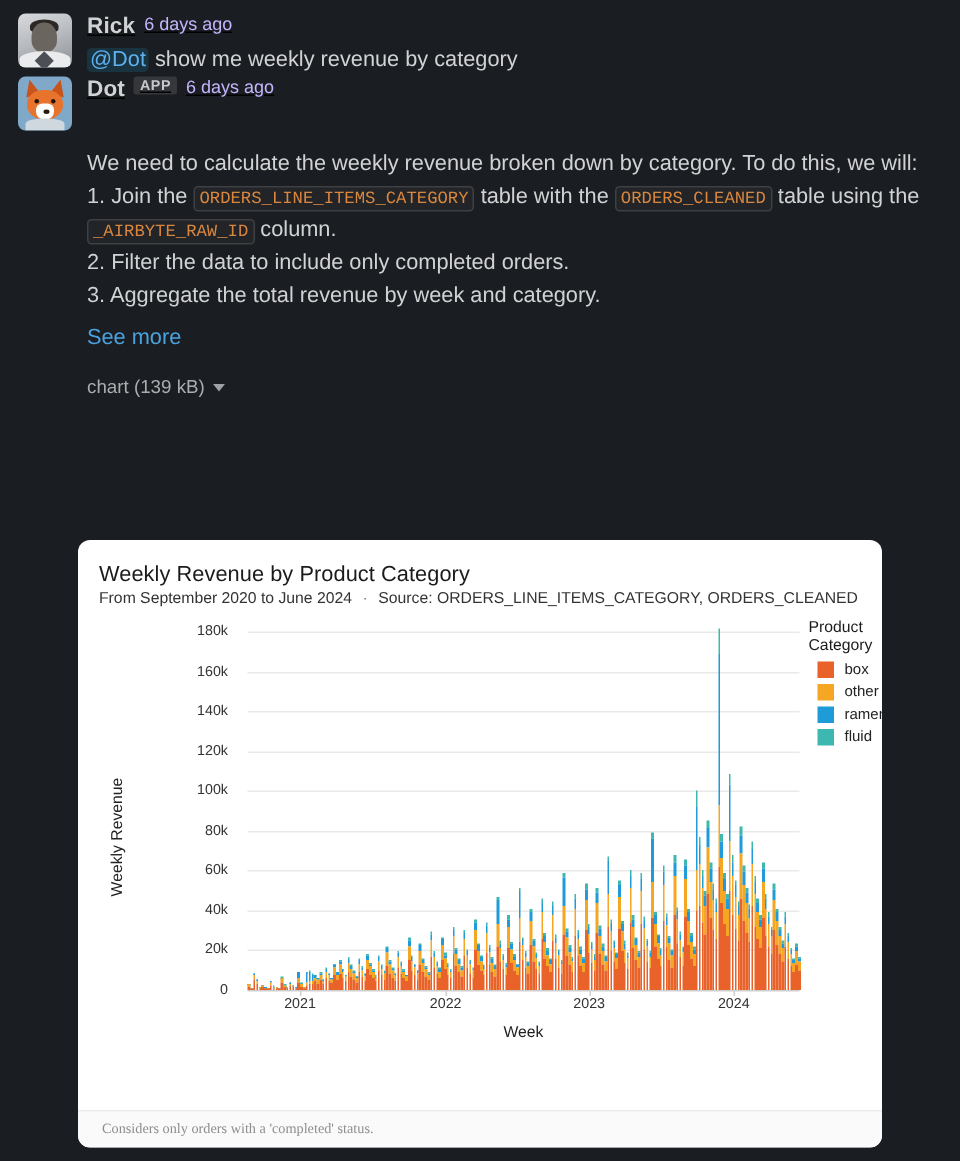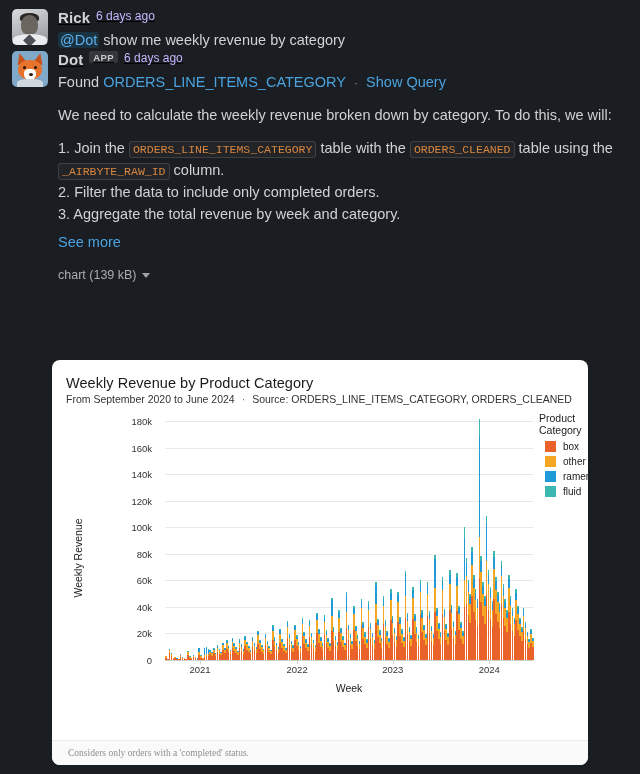--- a/index.html
+++ b/index.html
@@ -40,21 +40,21 @@
   .replies-row {
     display: flex; align-items: center; gap: 10px;
     padding: 0 12px; margin: 12px 0 6px;
   }
   .replies-label { font-size: 13px; color: #abadb0; white-space: nowrap; }
   .replies-rule { flex: 1 1 auto; height: 1px; background: #35373b; }
 
   
   .prose { padding: 0 12px 0 58px; margin-top: 11px; }
   .prose p { font-size: 14.5px; color: #d1d2d3; line-height: 1.52; }
-  .steps { margin-top: 11px; }
+  .steps { }
   .steps div { font-size: 14.5px; color: #d1d2d3; line-height: 1.52; }
   code.chip {
     font-family: "Liberation Mono", monospace;
     font-size: 11.5px; color: #d9873f;
     background: rgba(255,255,255,.035);
     border: 1px solid rgba(255,255,255,.13);
     border-radius: 3px; padding: 1px 3px; white-space: nowrap;
   }
   .seemore { color: #4aa3df; font-size: 14.5px; margin-top: 9px; display: inline-block; cursor: pointer; }
   .hertext { margin-top: 11px; }
@@ -182,26 +182,20 @@
         <div class="eye-r"></div>
         <div class="nose"></div>
       <div class="body"></div>
     </div>
     <div class="msg-body">
       <div class="msg-head">
         <span class="author">Dot</span>
         <span class="app-badge">APP</span>
         <span class="ts">6 days ago</span>
       </div>
-      <div class="line">
-        <span>Found</span>
-        <span class="lnk">ORDERS_LINE_ITEMS_CATEGORY</span>
-        <span class="dot-sep">·</span>
-        <span class="lnk">Show Query</span>
-      </div>
     </div>
   </div>
 
   <div class="prose">
     <p>We need to calculate the weekly revenue broken down by category. To do this, we will:</p>
     <div class="steps">
       <div>
         <span>1.</span>
         <span>Join the</span>
         <code class="chip">ORDERS_LINE_ITEMS_CATEGORY</code>

